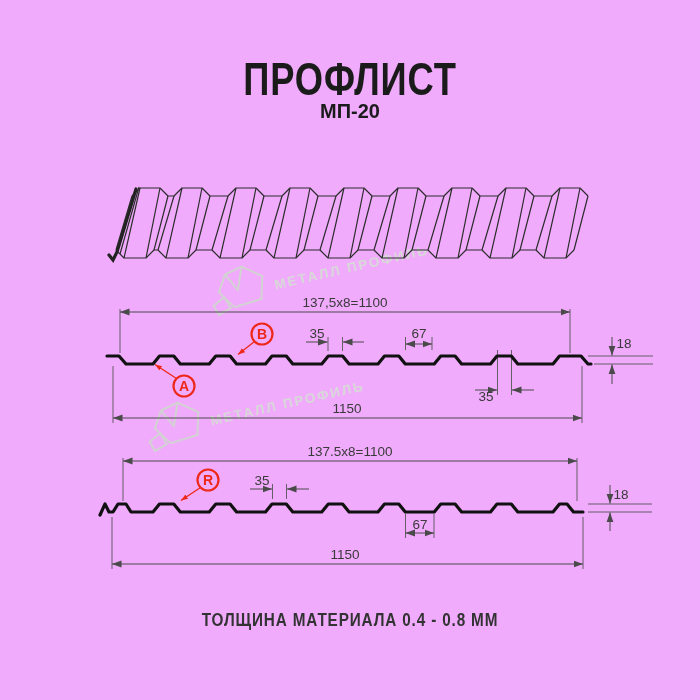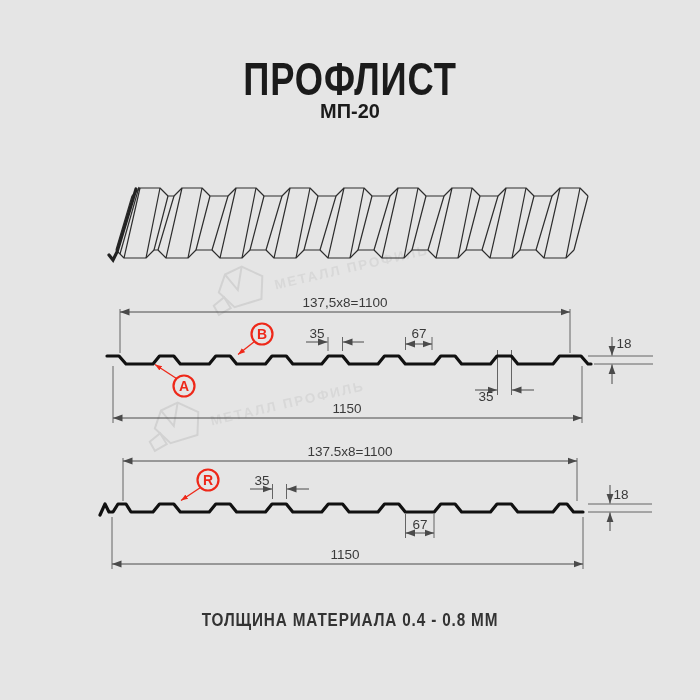--- a/index.html
+++ b/index.html
@@ -1,16 +1,16 @@
 <!DOCTYPE html>
 <html><head>
 <meta charset="utf-8">
 <style>
   html,body{margin:0;padding:0;background:#fff;}
-  .page{position:relative;width:700px;height:700px;background:#e5e5e5;overflow:hidden;
+  .page{position:relative;width:700px;height:700px;background:#f0abfc;overflow:hidden;
         font-family:"Liberation Sans",sans-serif;}
   .art{position:absolute;left:0;top:0;}
   .title{position:absolute;top:52px;left:0;width:700px;text-align:center;
          font-size:46px;font-weight:800;letter-spacing:1px;color:#1b1b1b;
          transform:scaleX(0.79);}
   .subtitle{position:absolute;top:99px;left:0;width:700px;text-align:center;
          font-size:21px;font-weight:700;color:#1b1b1b;transform:scaleX(0.95);}
   .footer-note{position:absolute;top:610px;left:0;width:700px;text-align:center;
          font-size:18px;font-weight:700;letter-spacing:1px;color:#333;
          transform:scaleX(0.85);}

